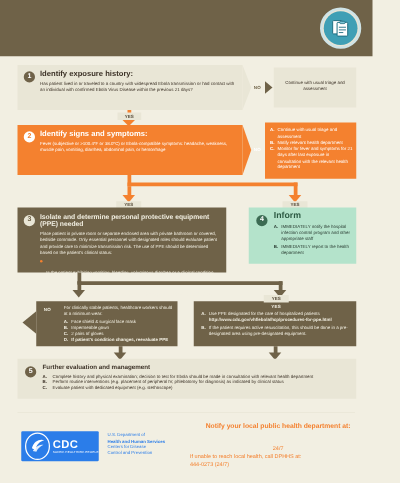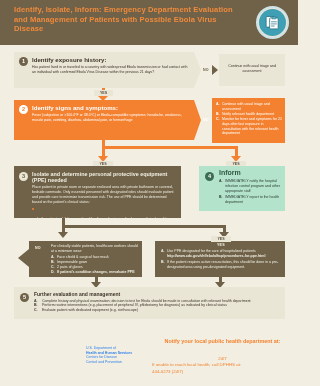--- a/index.html
+++ b/index.html
@@ -89,21 +89,20 @@
     font-size:4.4px;line-height:6.4px;color:#f4812f;}
   .notify-line{display:block;}
   .notify-left{text-align:left;padding-left:2px;}
 </style>
 </head>
 <body>
 
 <div class="poster">
 
   <div class="header">
-    <div class="header-title">Identify, Isolate, Inform: Emergency Department Evaluation and Management of Patients with Possible Ebola Virus Disease</div>
     <div class="header-icon">
       <div class="circ">
         <svg width="17" height="17" viewBox="0 0 24 24" aria-hidden="true">
           <rect x="3" y="3.5" width="11" height="15" rx="1" fill="#ffffff" stroke="#1d6c80" stroke-width="1.1"></rect>
           <rect x="8" y="5.5" width="12" height="15.5" rx="1" fill="#ffffff" stroke="#1d6c80" stroke-width="1.1"></rect>
           <rect x="11" y="4.3" width="6" height="2.6" rx="1" fill="#7fc7d8" stroke="#1d6c80" stroke-width=".9"></rect>
           <line x1="10" y1="11" x2="18" y2="11" stroke="#1d6c80" stroke-width="1"></line>
           <line x1="10" y1="14" x2="18" y2="14" stroke="#1d6c80" stroke-width="1"></line>
           <line x1="10" y1="17" x2="15" y2="17" stroke="#1d6c80" stroke-width="1"></line>
         </svg>
@@ -231,20 +230,32 @@
         <li style="padding-left:8px;"><span class="ltr">B.</span><span>Perform routine interventions (e.g. placement of peripheral IV, phlebotomy for diagnosis) as indicated by clinical status</span></li>
         <li style="padding-left:8px;"><span class="ltr">C.</span><span>Evaluate patient with dedicated equipment (e.g. stethoscope)</span></li>
       </ul>
     </div>
   </div>
 
   <div class="divider" style="top:330px;"></div>
 
   <div class="footer"></div>
 
+  <div class="cdc-logo">
+    <div class="cdc-seal">
+      <svg width="17" height="17" viewBox="0 0 24 24" style="position:absolute;left:0.5px;top:0.5px;">
+        <path d="M5 15 C7 7, 14 4, 19 6 C14 7, 10 11, 9 17 Z" fill="#ffffff"></path>
+        <path d="M6 18 C9 13, 13 11, 18 11 C14 13, 11 16, 10 19 Z" fill="#ffffff" opacity=".85"></path>
+      </svg>
+    </div>
+    <div>
+      <div class="cdc-word">CDC</div>
+      <div class="cdc-sub">SAFER·HEALTHIER·PEOPLE</div>
+    </div>
+  </div>
 
   <div class="hhs-text">
     <div>U.S. Department of</div>
     <div style="font-weight:bold;">Health and Human Services</div>
     <div>Centers for Disease</div>
     <div>Control and Prevention</div>
   </div>
 
   <div class="notify-title">Notify your local public health department at:</div>
   <div class="notify-body">

